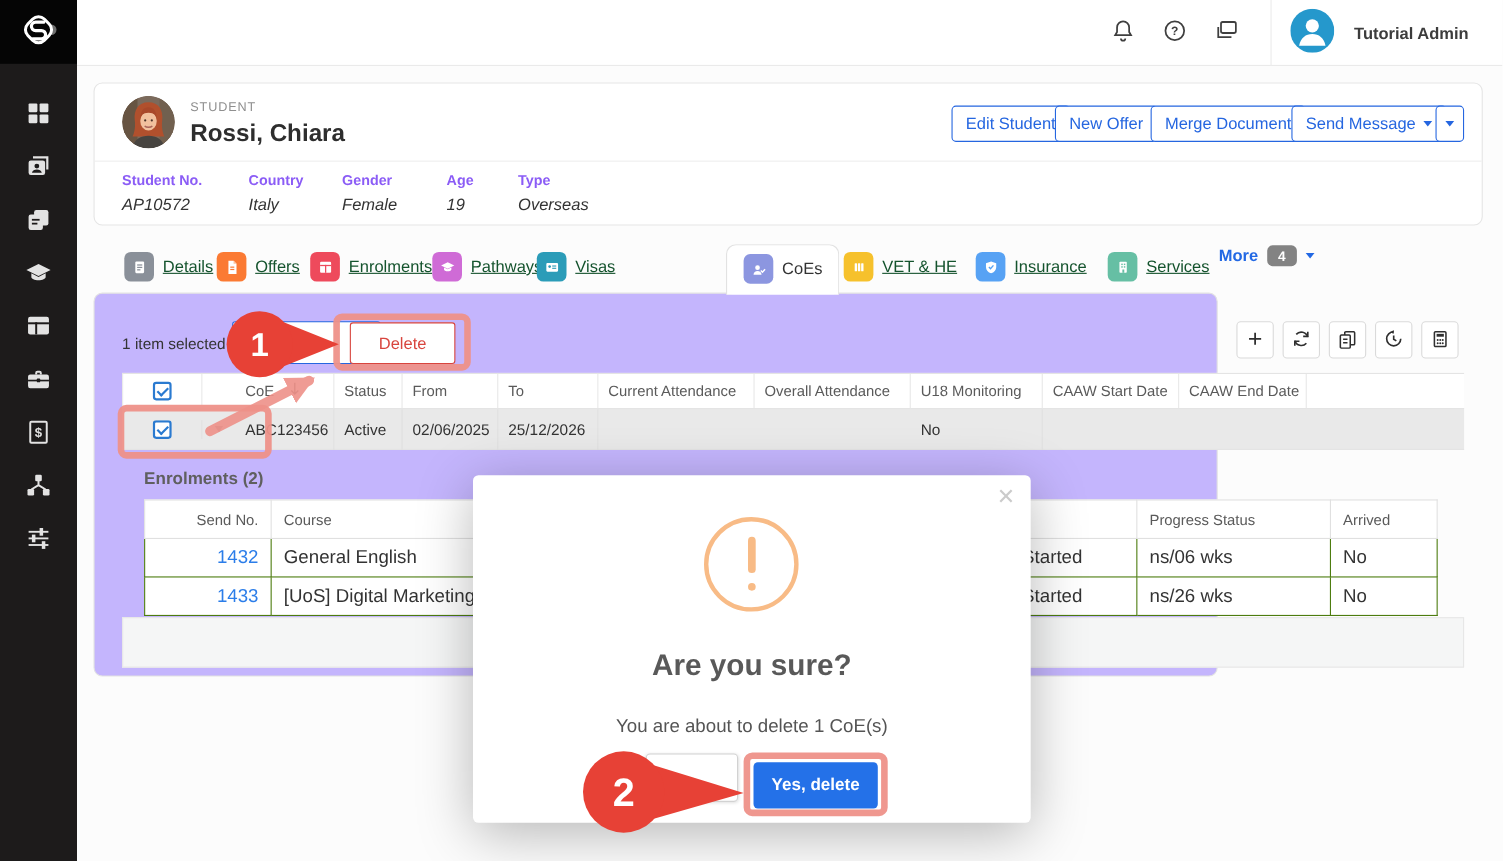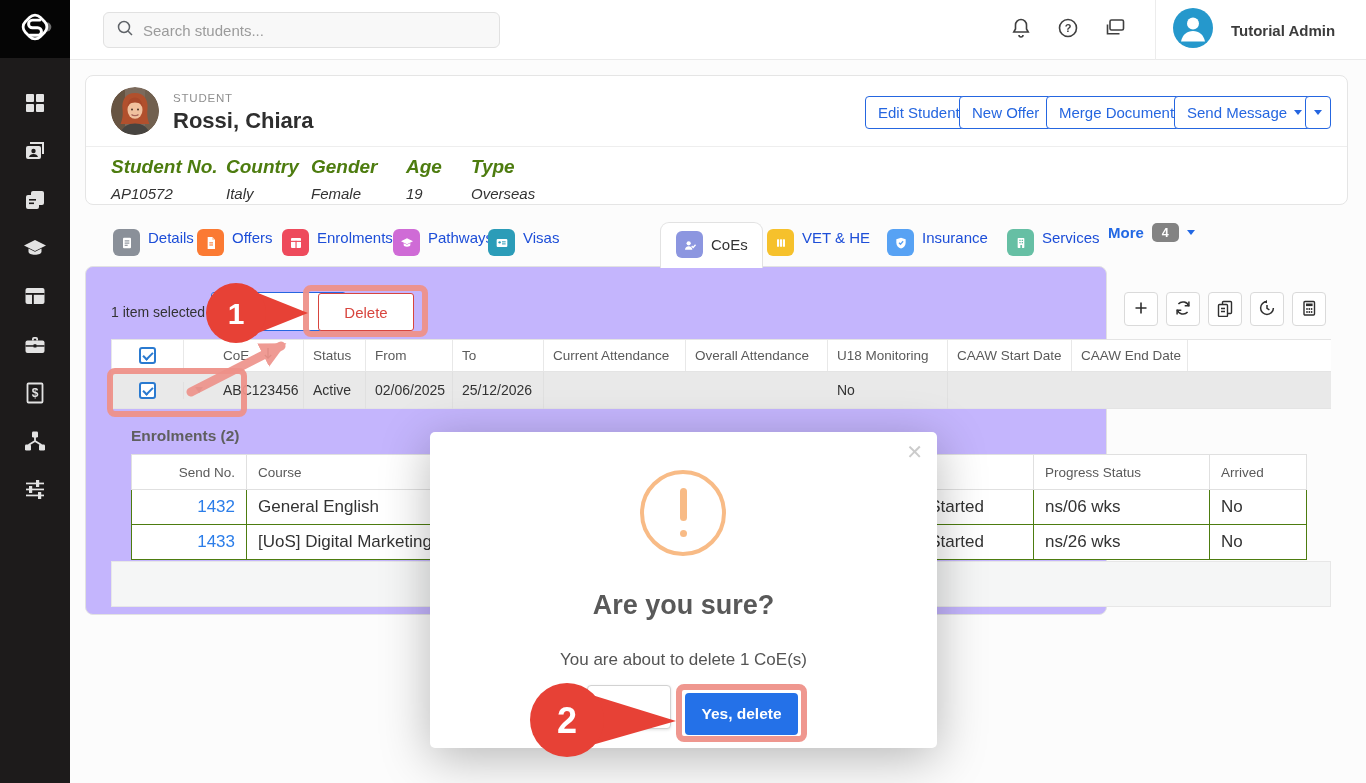--- a/index.html
+++ b/index.html
@@ -26,25 +26,25 @@
 
   
   #student-card { left:85px; top:75px; width:1263px; height:130px; background:#fff; border:1px solid #e5e5e5; border-radius:8px; z-index:2; }
   #stu-avatar { position:absolute; left:25px; top:11px; width:48px; height:48px; border-radius:50%; overflow:hidden; }
   #stu-badge { position:absolute; left:87px; top:16px; font-size:11.5px; letter-spacing:.8px; color:#8f8f8f; font-weight:400; }
   #stu-name { position:absolute; left:87px; top:32px; font-size:22px; font-weight:700; color:#2e2e2e; }
   .hdr-btn { position:absolute; top:20px; height:33px; display:flex; align-items:center; gap:7px; padding:0 12px; background:#fff; border:1px solid #2566e0; border-radius:4px; color:#2566e0; font-size:15px; cursor:pointer; white-space:nowrap; }
   .caret { display:inline-block; width:0; height:0; border-left:4px solid transparent; border-right:4px solid transparent; border-top:5px solid currentColor; }
   #stu-info { position:absolute; left:0; top:70px; width:100%; height:60px; border-top:1px solid #eee; }
   .info-col { position:absolute; top:9px; }
-  .info-label { font-size:19px; font-weight:700; color:#4d7c0f;font-style:italic; }
+  .info-label { font-size:13px; font-weight:700; color:#8b5cf6; }
   .info-value { font-size:15px; color:#333; margin-top:7px;font-style:italic; }
 
   
-  .tab { position:absolute; top:229px; display:flex; align-items:flex-start; gap:8px; font-size:15px; color:#1d4ed8; cursor:pointer; z-index:2; }
+  .tab { position:absolute; top:229px; display:flex; align-items:center; gap:8px; font-size:15px; color:#14532d; cursor:pointer; z-index:2;text-decoration:underline; }
   .tab-ico { width:27px; height:27px; border-radius:6px; display:flex; align-items:center; justify-content:center; }
   #tab-active-box { position:absolute; left:660px; top:222px; width:103px; height:46px; background:#fff; border:1px solid #e2e2e2; border-bottom:none; border-radius:9px 9px 0 0; z-index:3; }
   #tab-coes { position:absolute; left:676px; top:231px; display:flex; align-items:center; gap:8px; font-size:15px; color:#333; z-index:3; cursor:pointer; }
   #tab-more { position:absolute; left:1108px; top:223px; display:flex; align-items:center; gap:8px; font-size:15px; color:#2268e4; cursor:pointer; z-index:2;font-weight:bold; }
   #more-badge { width:27px; height:19px; background:#838383; border-radius:5px; color:#fff; font-size:12.5px; display:flex; align-items:center; justify-content:center; }
 
   
   #content-card { left:85px; top:266px; width:1022px; height:349px; background:#c4b5fd; border:1px solid #e2e2e2; border-radius:8px; z-index:1; }
   #sel-text { position:absolute; left:25px; top:25px; height:39px; display:flex; align-items:center; font-size:14px; color:#333; }
   #hidden-btn { position:absolute; left:125px; top:25px; width:135px; height:39px; background:#fff; border:1px solid #2566e0; border-radius:3px; cursor:pointer; }
@@ -192,27 +192,20 @@
             <rect x="3" y="11.6" width="18" height="1.7"></rect>
             <rect x="6" y="9" width="3.2" height="7"></rect>
             <rect x="3" y="17.6" width="18" height="1.7"></rect>
             <rect x="15" y="15" width="3.2" height="7"></rect>
           </svg>
         </span>
     </div>
   </div>
 
   <div id="topbar" class="abs">
-    <div id="search-box">
-      <span><svg width="18" height="18" viewBox="0 0 18 18">
-            <circle cx="8" cy="8" r="5.5" fill="none" stroke="#5f6368" stroke-width="1.5"></circle>
-            <path d="M12.2 12.2 16 16" stroke="#5f6368" stroke-width="1.5"></path>
-          </svg></span>
-      <input type="text" placeholder="Search students..." style="">
-    </div>
     <div class="top-icon" style="left:938px">
       <span><svg width="24" height="24" viewBox="0 0 24 24" fill="none" stroke="#3f3f3f" stroke-width="1.6">
             <path d="M12 3.5a5.5 5.5 0 0 0-5.5 5.5v4l-1.7 3h14.4l-1.7-3V9A5.5 5.5 0 0 0 12 3.5Z"></path>
             <path d="M10 19a2 2 0 0 0 4 0"></path>
           </svg></span>
     </div>
     <div class="top-icon" style="left:985px">
       <span><svg width="24" height="24" viewBox="0 0 24 24">
             <circle cx="12" cy="12" r="8.5" fill="none" stroke="#3f3f3f" stroke-width="1.6"></circle>
             <text x="12" y="16" text-anchor="middle" font-size="11" font-weight="bold" fill="#3f3f3f">?</text>

